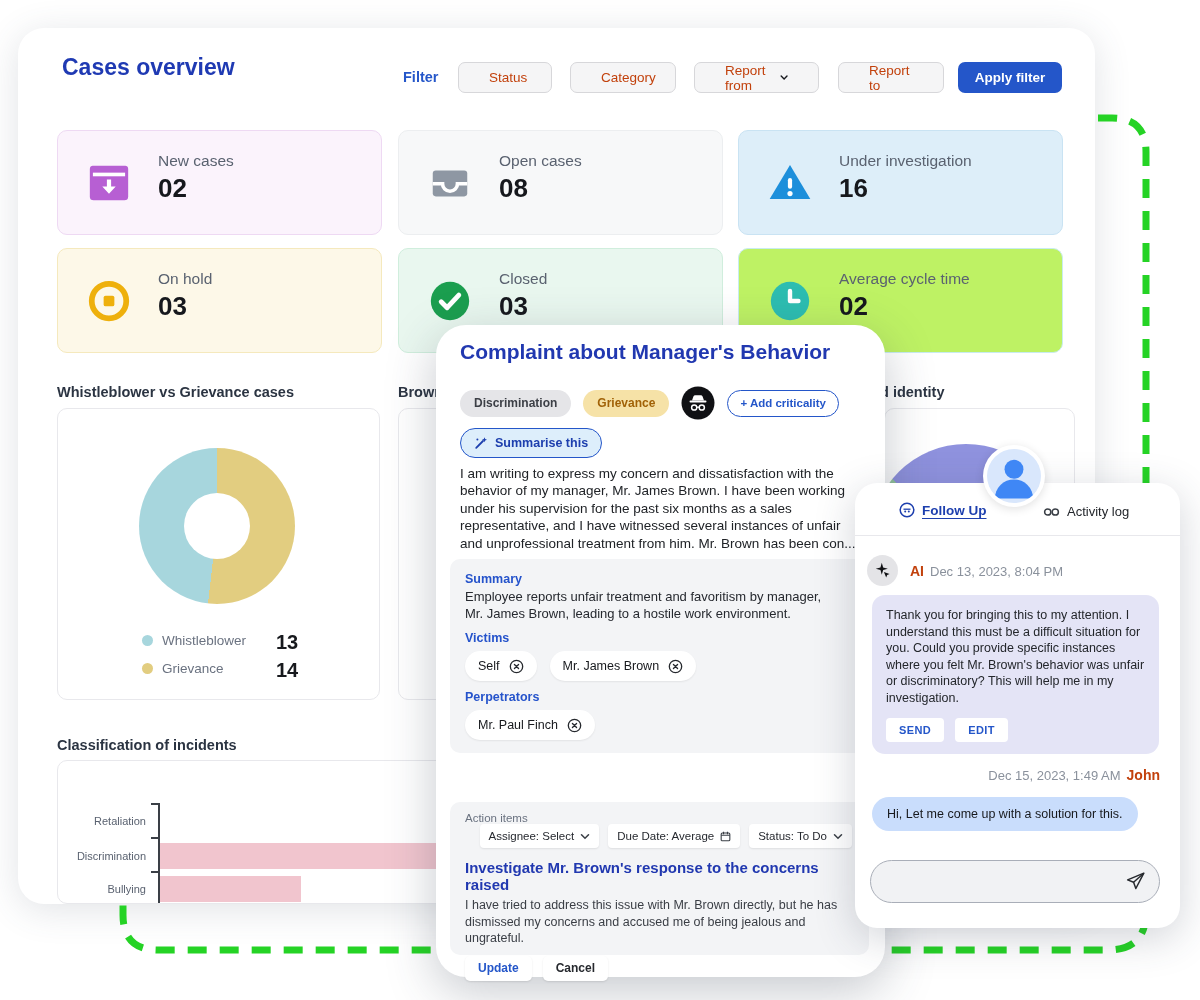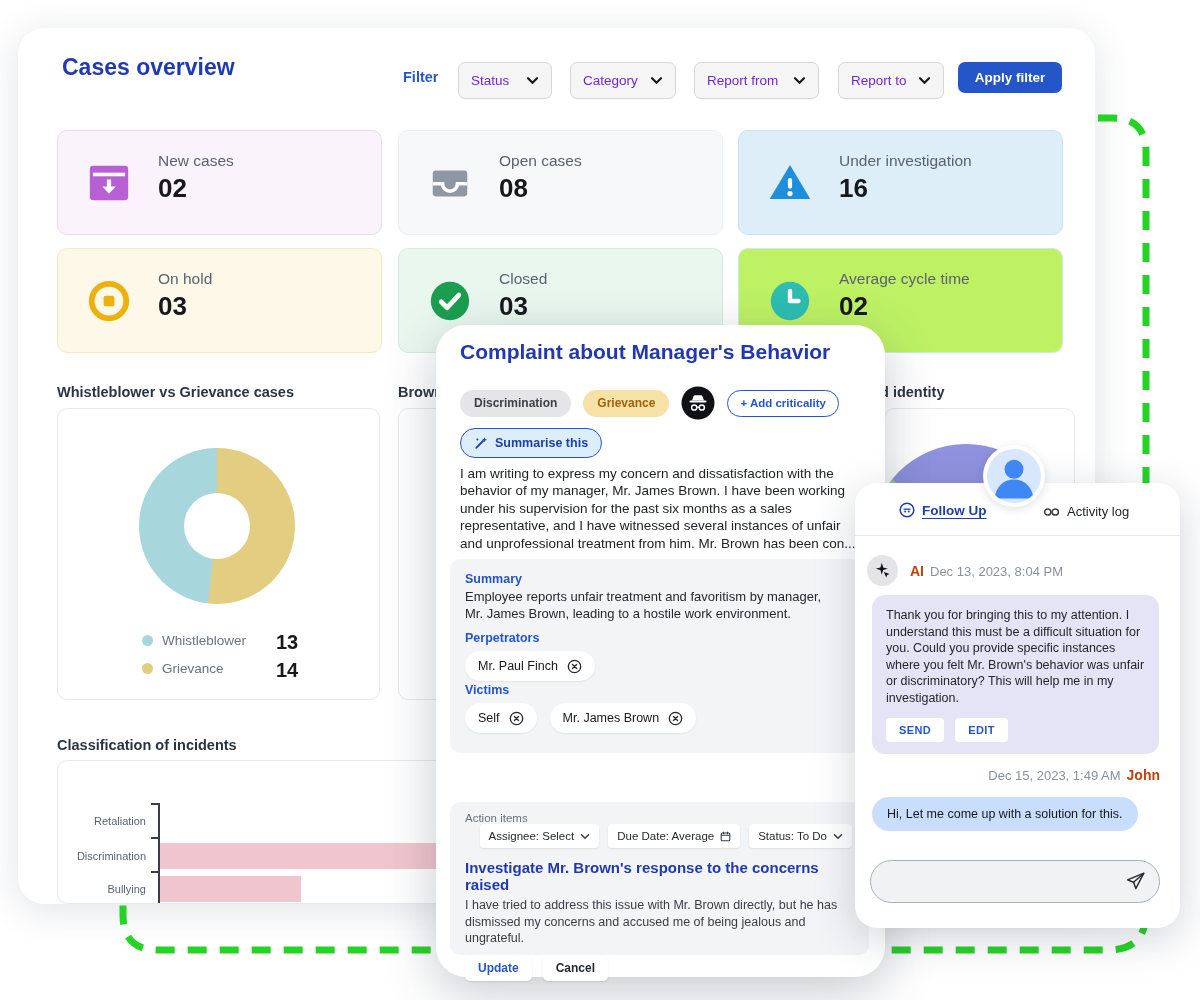--- a/index.html
+++ b/index.html
@@ -4,23 +4,23 @@
 <style>
   html,body{margin:0;padding:0;background:#fff}
   .stage{position:relative;width:1200px;height:1000px;background:#fff;overflow:hidden;
          font-family:"Liberation Sans",sans-serif;-webkit-font-smoothing:antialiased}
 
   
   .main-card{position:absolute;left:18px;top:28px;width:1077px;height:876px;background:#fff;
              border-radius:26px;box-shadow:0 6px 36px rgba(70,80,100,.16);z-index:1}
   .page-title{position:absolute;left:44px;top:26px;font-size:23px;font-weight:800;color:#1f3ab3}
   .filter-label{position:absolute;left:385px;top:41px;font-size:14.5px;font-weight:600;color:#2456c9}
-  .dd{position:absolute;top:34px;height:37px;background:#f5f5f6;border:1px solid #d7d7da;border-radius:7px;
-      display:flex;align-items:center;justify-content:space-between;padding:0 12px;font-size:13.5px;
-      color:#6d28d9;box-sizing:border-box;cursor:pointer}
+  .dd{position:absolute;top:34px;height:31px;background:#f5f5f6;border:1px solid #d7d7da;border-radius:7px;
+      display:flex;align-items:center;justify-content:space-between;padding:0 30px;font-size:13.5px;
+      color:#c2410c;box-sizing:border-box;cursor:pointer}
   .dd svg{margin-left:10px}
   .apply-btn{position:absolute;left:940px;top:34px;width:104px;height:31px;background:#2456c9;color:#fff;
              border:none;border-radius:7px;font-size:13.5px;font-weight:700;font-family:inherit;cursor:pointer}
 
   
   .stat{position:absolute;width:325px;height:105px;border-radius:10px;box-sizing:border-box;border:1px solid transparent}
   .stat .icon{position:absolute;left:28px;top:29px;width:46px;height:46px}
   .stat .lbl{position:absolute;left:100px;top:21px;font-size:15.5px;color:#5a6270}
   .stat .val{position:absolute;left:100px;top:42px;font-size:26px;font-weight:800;color:#16181d}
 
@@ -270,44 +270,44 @@
       <span>Summarise this</span>
     </button>
 
     <div class="mod-body">I am writing to express my concern and dissatisfaction with the behavior of my manager, Mr. James Brown. I have been working under his supervision for the past six months as a sales representative, and I have witnessed several instances of unfair and unprofessional treatment from him. Mr. Brown has been con...</div>
 
     <div class="gray-block gb1">
       <div class="sec">
         <div class="sec-label">Summary</div>
         <div class="sec-text" style="width:370px">Employee reports unfair treatment and favoritism by manager, Mr. James Brown, leading to a hostile work environment.</div>
       </div>
-      <div class="sec" style="margin-bottom:2px">
-        <div class="sec-label">Perpetrators</div>
-        <div class="pill-row">
-          <div class="chip">
-            <span>Mr. Paul Finch</span>
-            <svg width="15" height="15" viewBox="0 0 16 16">
-                <circle cx="8" cy="8" r="6.6" fill="none" stroke="#26292e" stroke-width="1.4"></circle>
-                <path d="M5.8 5.8l4.4 4.4M10.2 5.8l-4.4 4.4" stroke="#26292e" stroke-width="1.4" stroke-linecap="round"></path>
-              </svg>
-          </div>
-        </div>
-      </div>
       <div class="sec">
         <div class="sec-label">Victims</div>
         <div class="pill-row">
           <div class="chip">
             <span>Self</span>
             <svg width="15" height="15" viewBox="0 0 16 16">
                 <circle cx="8" cy="8" r="6.6" fill="none" stroke="#26292e" stroke-width="1.4"></circle>
                 <path d="M5.8 5.8l4.4 4.4M10.2 5.8l-4.4 4.4" stroke="#26292e" stroke-width="1.4" stroke-linecap="round"></path>
               </svg>
           </div>
           <div class="chip">
             <span>Mr. James Brown</span>
+            <svg width="15" height="15" viewBox="0 0 16 16">
+                <circle cx="8" cy="8" r="6.6" fill="none" stroke="#26292e" stroke-width="1.4"></circle>
+                <path d="M5.8 5.8l4.4 4.4M10.2 5.8l-4.4 4.4" stroke="#26292e" stroke-width="1.4" stroke-linecap="round"></path>
+              </svg>
+          </div>
+        </div>
+      </div>
+      <div class="sec" style="margin-bottom:2px">
+        <div class="sec-label">Perpetrators</div>
+        <div class="pill-row">
+          <div class="chip">
+            <span>Mr. Paul Finch</span>
             <svg width="15" height="15" viewBox="0 0 16 16">
                 <circle cx="8" cy="8" r="6.6" fill="none" stroke="#26292e" stroke-width="1.4"></circle>
                 <path d="M5.8 5.8l4.4 4.4M10.2 5.8l-4.4 4.4" stroke="#26292e" stroke-width="1.4" stroke-linecap="round"></path>
               </svg>
           </div>
         </div>
       </div>
     </div>
 
     <div class="gray-block gb2">

